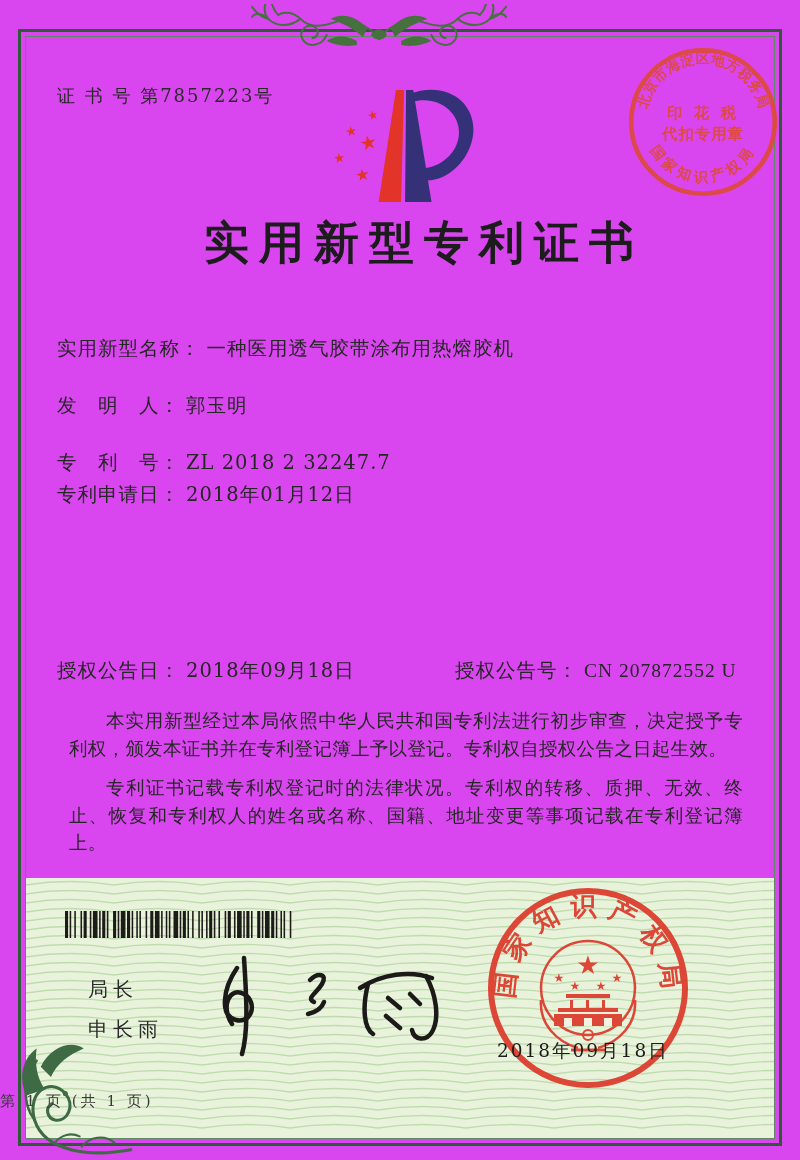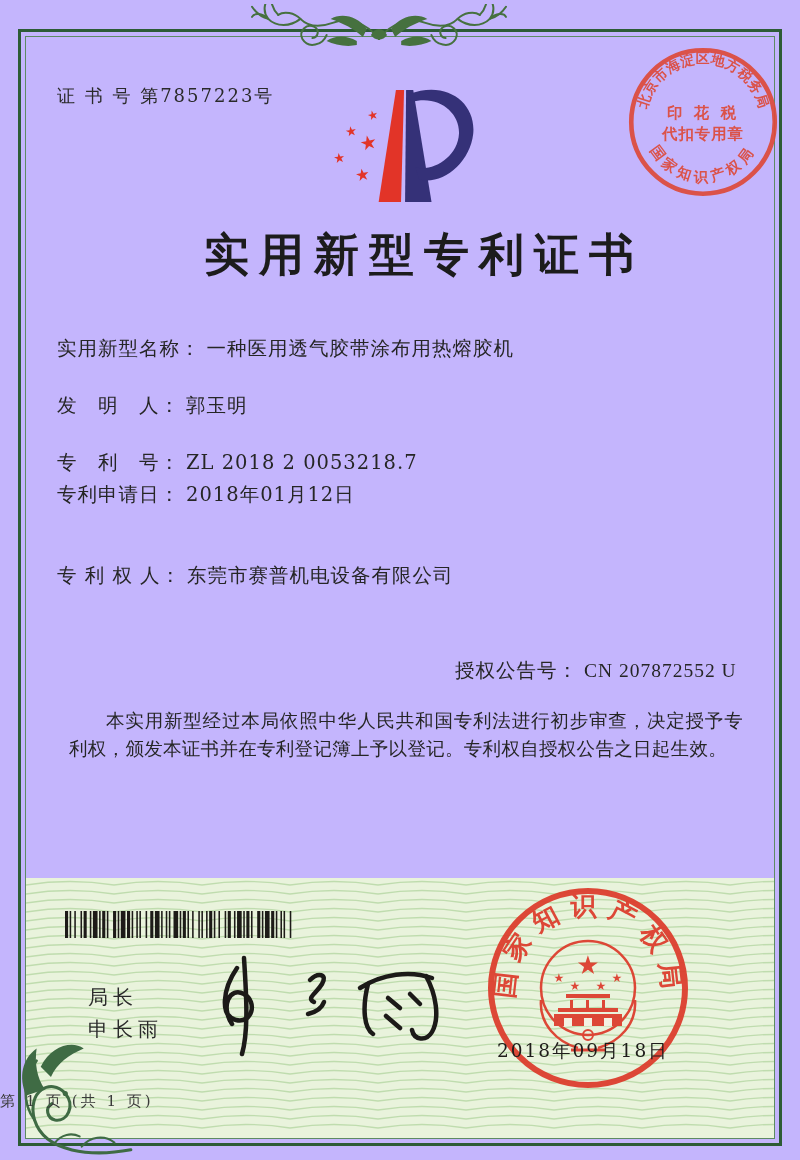--- a/index.html
+++ b/index.html
@@ -1,25 +1,25 @@
 <!DOCTYPE html>
 <html><head>
 <meta charset="utf-8">
 <style>
   html,body{margin:0;padding:0;background:#e9e6d8;}
-  .page{position:relative;width:800px;height:1160px;background:#c4b5fd;overflow:hidden;
+  .page{position:relative;width:800px;height:1160px;background:#d946ef;overflow:hidden;
         font-family:"DejaVu Serif","Liberation Serif",serif;color:#232323;}
   .frame-outer{position:absolute;left:18px;top:29px;right:18px;bottom:14px;
         border:3px solid #2d5b36;z-index:2;}
   .frame-inner{position:absolute;left:25px;top:36px;right:25px;bottom:21px;
         border:1px solid #5d8a63;z-index:2;}
   .band{position:absolute;left:26px;top:878px;width:748px;height:260px;z-index:1;}
   .abs{position:absolute;}
   .cert-no{left:57px;top:84px;font-size:18px;letter-spacing:2px;color:#2a2a2a;z-index:4;}
-  .title{left:0;right:0;top:225px;text-align:center;font-size:45px;font-weight:bold;
+  .title{left:0;right:0;top:213px;text-align:center;font-size:45px;font-weight:bold;
         letter-spacing:10px;color:#1c1c1c;z-index:4;padding-left:48px;}
   .row{left:57px;width:700px;font-size:19.5px;letter-spacing:1px;line-height:25px;z-index:4;color:#262626;}
   .row .lbl{margin-right:6px;}
   .grant{display:flex;}
   .grant .pair2{position:absolute;left:398px;top:0;font-family:Liberation Serif, serif;}
   .paras{left:57px;width:698px;top:695px;z-index:4;font-size:18.5px;line-height:27.5px;
         text-align:justify;color:#262626;letter-spacing:0.3px;}
   .paras p{margin:12px;text-indent:2em;}
   .logo{left:322px;top:88px;width:156px;height:120px;z-index:4;}
   .tax-stamp{left:621px;top:40px;width:164px;height:164px;z-index:5;opacity:.92;}
@@ -131,36 +131,37 @@
 
   <div class="abs title">实用新型专利证书</div>
 
   <div class="abs row" style="top:336px;">
     <span class="lbl">实用新型名称：</span><span>一种医用透气胶带涂布用热熔胶机</span>
   </div>
   <div class="abs row" style="top:393px;">
     <span class="lbl">发　明　人：</span><span>郭玉明</span>
   </div>
   <div class="abs row" style="top:450px;">
-    <span class="lbl">专　利　号：</span><span>ZL 2018 2 0053218.7</span>
+    <span class="lbl">专　利　号：</span><span>ZL 2018 2 32247.7</span>
   </div>
   <div class="abs row" style="top:482px;">
     <span class="lbl">专利申请日：</span><span>2018年01月12日</span>
   </div>
-  <div class="abs row" style="top:563px;">
-    <span class="lbl">专 利 权 人：</span><span>东莞市赛普机电设备有限公司</span>
-  </div>
   <div class="abs row grant" style="top:658px;">
+    <span>
+      <span class="lbl">授权公告日：</span><span>2018年09月18日</span>
+    </span>
     <span class="pair2">
       <span class="lbl">授权公告号：</span><span>CN 207872552 U</span>
     </span>
   </div>
 
   <div class="abs paras">
     <p>本实用新型经过本局依照中华人民共和国专利法进行初步审查，决定授予专利权，颁发本证书并在专利登记簿上予以登记。专利权自授权公告之日起生效。</p>
+    <p>专利证书记载专利权登记时的法律状况。专利权的转移、质押、无效、终止、恢复和专利权人的姓名或名称、国籍、地址变更等事项记载在专利登记簿上。</p>
   </div>
 
   <svg id="barcode-svg" class="abs barcode" viewBox="0 0 232 27" preserveAspectRatio="none">
       <rect x="1" y="0" width="3.1" height="27" fill="#1d1b18"></rect>
       <rect x="5.6499999999999995" y="0" width="1.55" height="27" fill="#1d1b18"></rect>
       <rect x="10.299999999999999" y="0" width="1.55" height="27" fill="#1d1b18"></rect>
       <rect x="16.5" y="0" width="1.55" height="27" fill="#1d1b18"></rect>
       <rect x="19.6" y="0" width="3.1" height="27" fill="#1d1b18"></rect>
       <rect x="25.800000000000004" y="0" width="1.55" height="27" fill="#1d1b18"></rect>
       <rect x="28.900000000000006" y="0" width="4.65" height="27" fill="#1d1b18"></rect>
@@ -201,21 +202,21 @@
       <rect x="193.2000000000001" y="0" width="3.1" height="27" fill="#1d1b18"></rect>
       <rect x="197.8500000000001" y="0" width="1.55" height="27" fill="#1d1b18"></rect>
       <rect x="200.95000000000013" y="0" width="4.65" height="27" fill="#1d1b18"></rect>
       <rect x="207.15000000000015" y="0" width="3.1" height="27" fill="#1d1b18"></rect>
       <rect x="211.80000000000015" y="0" width="1.55" height="27" fill="#1d1b18"></rect>
       <rect x="216.45000000000016" y="0" width="1.55" height="27" fill="#1d1b18"></rect>
       <rect x="219.55000000000018" y="0" width="1.55" height="27" fill="#1d1b18"></rect>
       <rect x="225.7500000000002" y="0" width="1.55" height="27" fill="#1d1b18"></rect>
     </svg>
 
-  <div class="abs officer" style="top:976px;margin-top:8px;">局长</div>
+  <div class="abs officer" style="top:976px;">局长</div>
   <div class="abs officer" style="top:1016px;">申长雨</div>
 
   <svg class="abs signature" viewBox="0 0 266 118">
     <g stroke="#1c1a18" stroke-width="4.5" fill="none" stroke-linecap="round" stroke-linejoin="round">
       <path d="M45,20 C30,42 28,68 44,72 C60,76 66,54 52,46 C38,38 28,58 40,76"></path>
       <path d="M52,10 C54,42 57,82 50,106"></path>
       <path d="M118,32 C126,24 136,26 130,36 C124,46 114,50 122,54"></path>
       <path d="M116,66 C124,64 130,60 132,54"></path>
       <path d="M168,40 C190,26 218,22 240,30"></path>
       <path d="M176,36 C170,60 172,80 181,86"></path>

